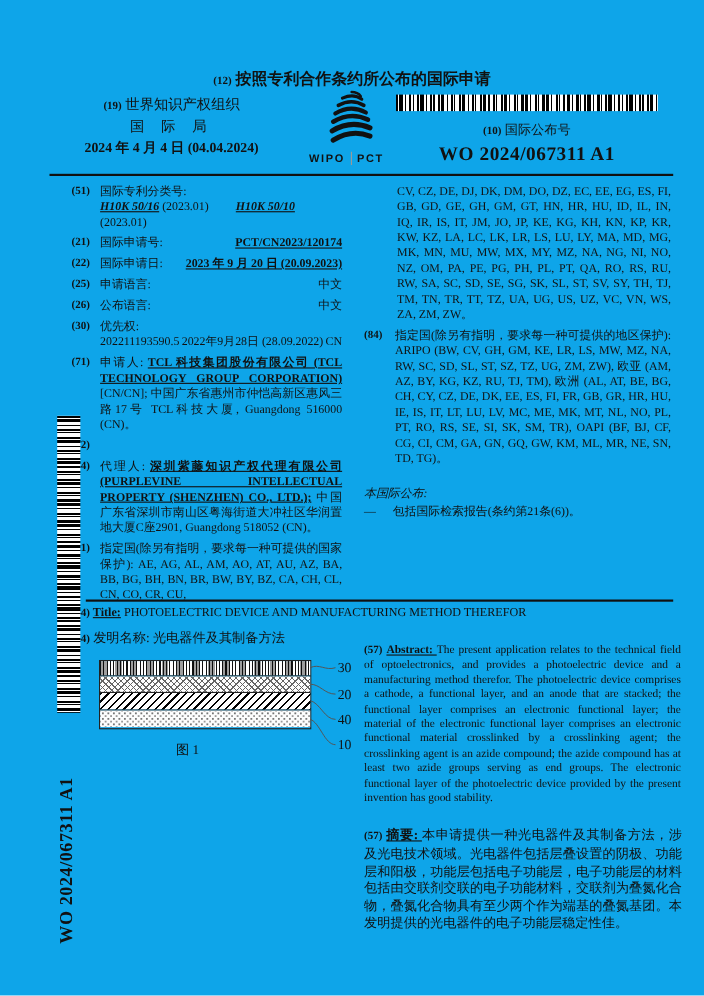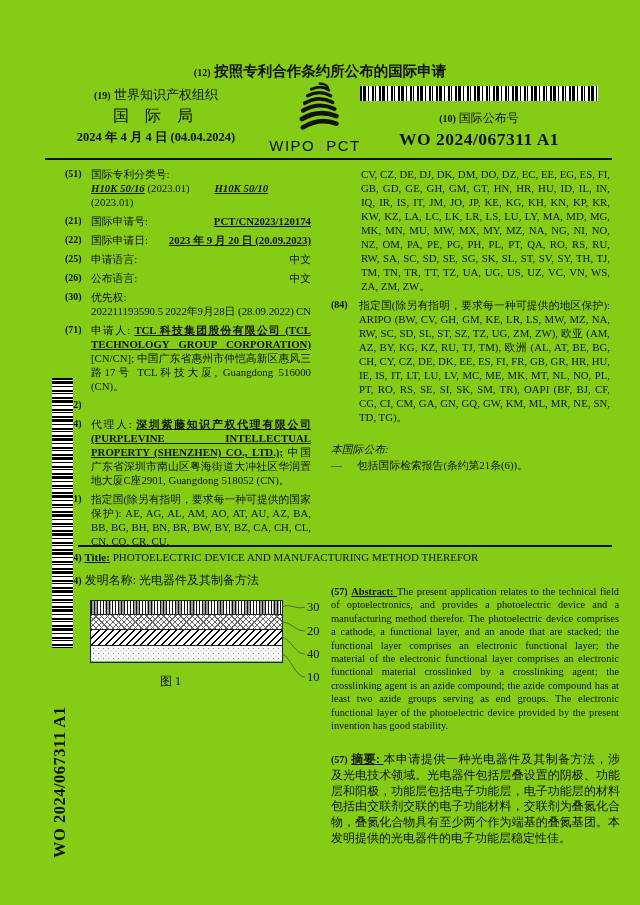--- a/index.html
+++ b/index.html
@@ -1,30 +1,30 @@
 <!DOCTYPE html>
 <html><head>
 <meta charset="utf-8">
 <style>
   html,body{margin:0;padding:0;background:#fff;}
-  #page{position:relative;width:640px;height:905px;background:#84cc16;color:#111;
+  #page{position:relative;width:640px;height:905px;background:#0ea5e9;color:#111;
         font-family:"Liberation Serif","DejaVu Serif",serif;overflow:hidden;}
   .b{font-weight:bold;text-decoration:underline;}
   .i{font-style:italic;}
   .num{font-weight:bold;font-size:10px;}
   
   .doc-type{position:absolute;left:0;top:62px;width:100%;text-align:center;font-size:14.5px;font-weight:bold;}
   .org-block{position:absolute;left:58px;top:86px;width:196px;text-align:center;}
   .org-line1{font-size:13px;}
-  .org-line2{font-size:16px;letter-spacing:6px;margin-top:2px;}
+  .org-line2{font-size:13px;letter-spacing:6px;margin-top:2px;}
   .pubdate-label{font-size:12.5px;margin-top:7px;}
   .pubdate{font-size:12.5px;font-weight:bold;margin-top:2px;}
   .logo-block{position:absolute;left:265px;top:80px;width:100px;text-align:center;}
   .logo-text{margin-top:1px;font-family:"Liberation Sans","DejaVu Sans",sans-serif;
-             font-weight:normal;font-size:15px;letter-spacing:1.5px;display:flex;align-items:center;justify-content:center;gap:5px;}
+             font-weight:bold;font-size:10px;letter-spacing:1.5px;display:flex;align-items:center;justify-content:center;gap:5px;}
   .logo-divider{display:inline-block;width:1px;height:12px;background:#999;}
   .pubno-block{position:absolute;left:358px;top:86px;width:242px;text-align:center;}
   .barcode-h{height:15px;width:238px;margin:0 auto;
      background-image:repeating-linear-gradient(90deg,
        #000 0 2px,#fff 2px 3px,#000 3px 6px,#fff 6px 8px,#000 8px 9px,#fff 9px 12px,
        #000 12px 14px,#fff 14px 15px,#000 15px 16px,#fff 16px 19px);}
   .pubno-label{font-size:12px;margin-top:9px;}
   .pubno{font-size:17.5px;font-weight:bold;margin-top:2px;letter-spacing:0.5px;}
   .rule1{position:absolute;left:45px;top:158px;width:567px;height:2px;background:#111;}
   .rule2{position:absolute;left:78px;top:545px;width:534px;height:1.5px;background:#111;}

